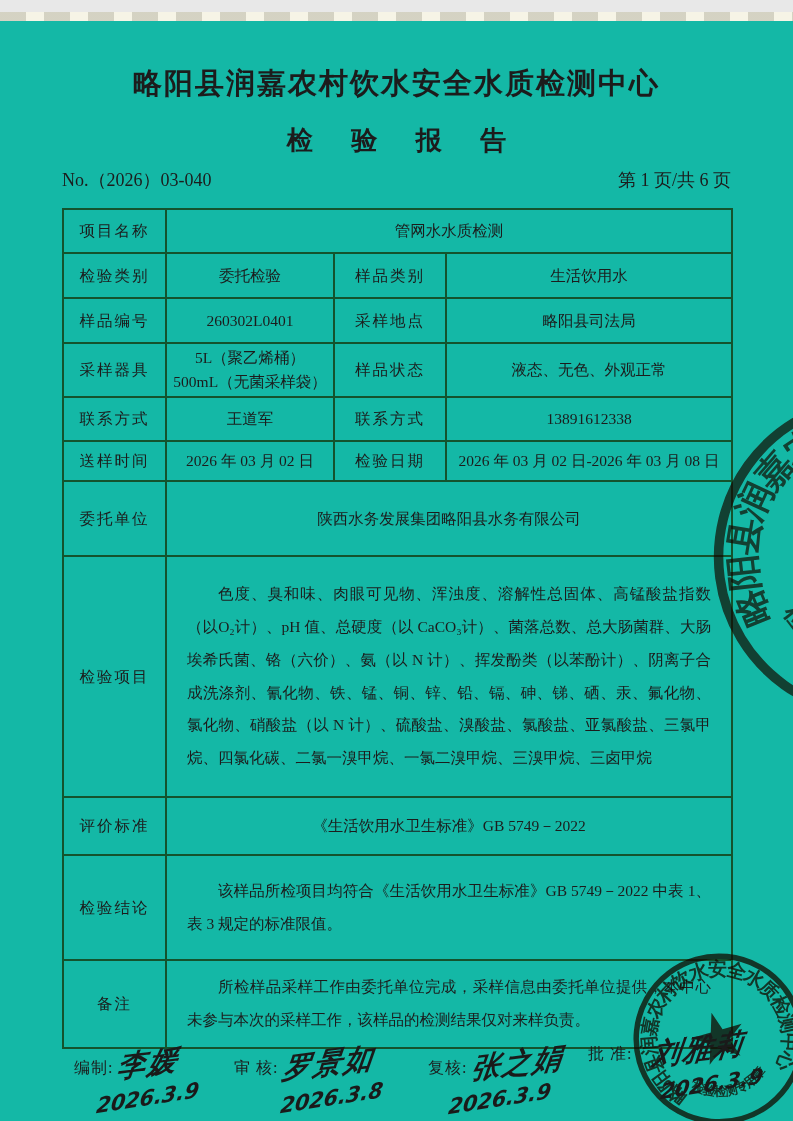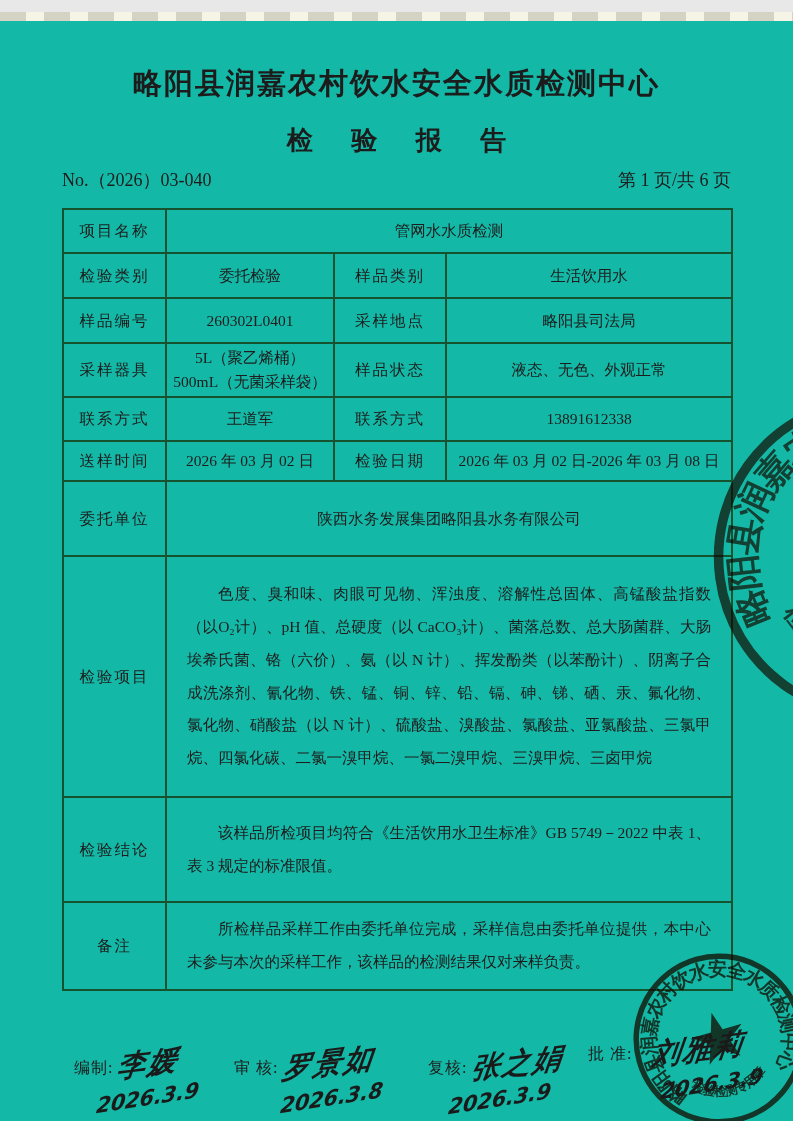--- a/index.html
+++ b/index.html
@@ -123,20 +123,24 @@
       <td>2026 年 03 月 02 日-2026 年 03 月 08 日</td>
     </tr>
     <tr class="r7">
       <td class="lbl">委托单位</td>
       <td colspan="3">陕西水务发展集团略阳县水务有限公司</td>
     </tr>
     <tr class="r8">
       <td class="lbl">检验项目</td>
       <td colspan="3" class="para">色度、臭和味、肉眼可见物、浑浊度、溶解性总固体、高锰酸盐指数（以O₂计）、pH 值、总硬度（以 CaCO₃计）、菌落总数、总大肠菌群、大肠埃希氏菌、铬（六价）、氨（以 N 计）、挥发酚类（以苯酚计）、阴离子合成洗涤剂、氰化物、铁、锰、铜、锌、铅、镉、砷、锑、硒、汞、氟化物、氯化物、硝酸盐（以 N 计）、硫酸盐、溴酸盐、氯酸盐、亚氯酸盐、三氯甲烷、四氯化碳、二氯一溴甲烷、一氯二溴甲烷、三溴甲烷、三卤甲烷</td>
     </tr>
+    <tr class="r9">
+      <td class="lbl">评价标准</td>
+      <td colspan="3">《生活饮用水卫生标准》GB 5749－2022</td>
+    </tr>
     <tr class="r10">
       <td class="lbl">检验结论</td>
       <td colspan="3" class="para">该样品所检项目均符合《生活饮用水卫生标准》GB 5749－2022 中表 1、表 3 规定的标准限值。</td>
     </tr>
     <tr class="r11">
       <td class="lbl">备注</td>
       <td colspan="3" class="para">所检样品采样工作由委托单位完成，采样信息由委托单位提供，本中心未参与本次的采样工作，该样品的检测结果仅对来样负责。</td>
     </tr>
   </tbody>
     </table>

